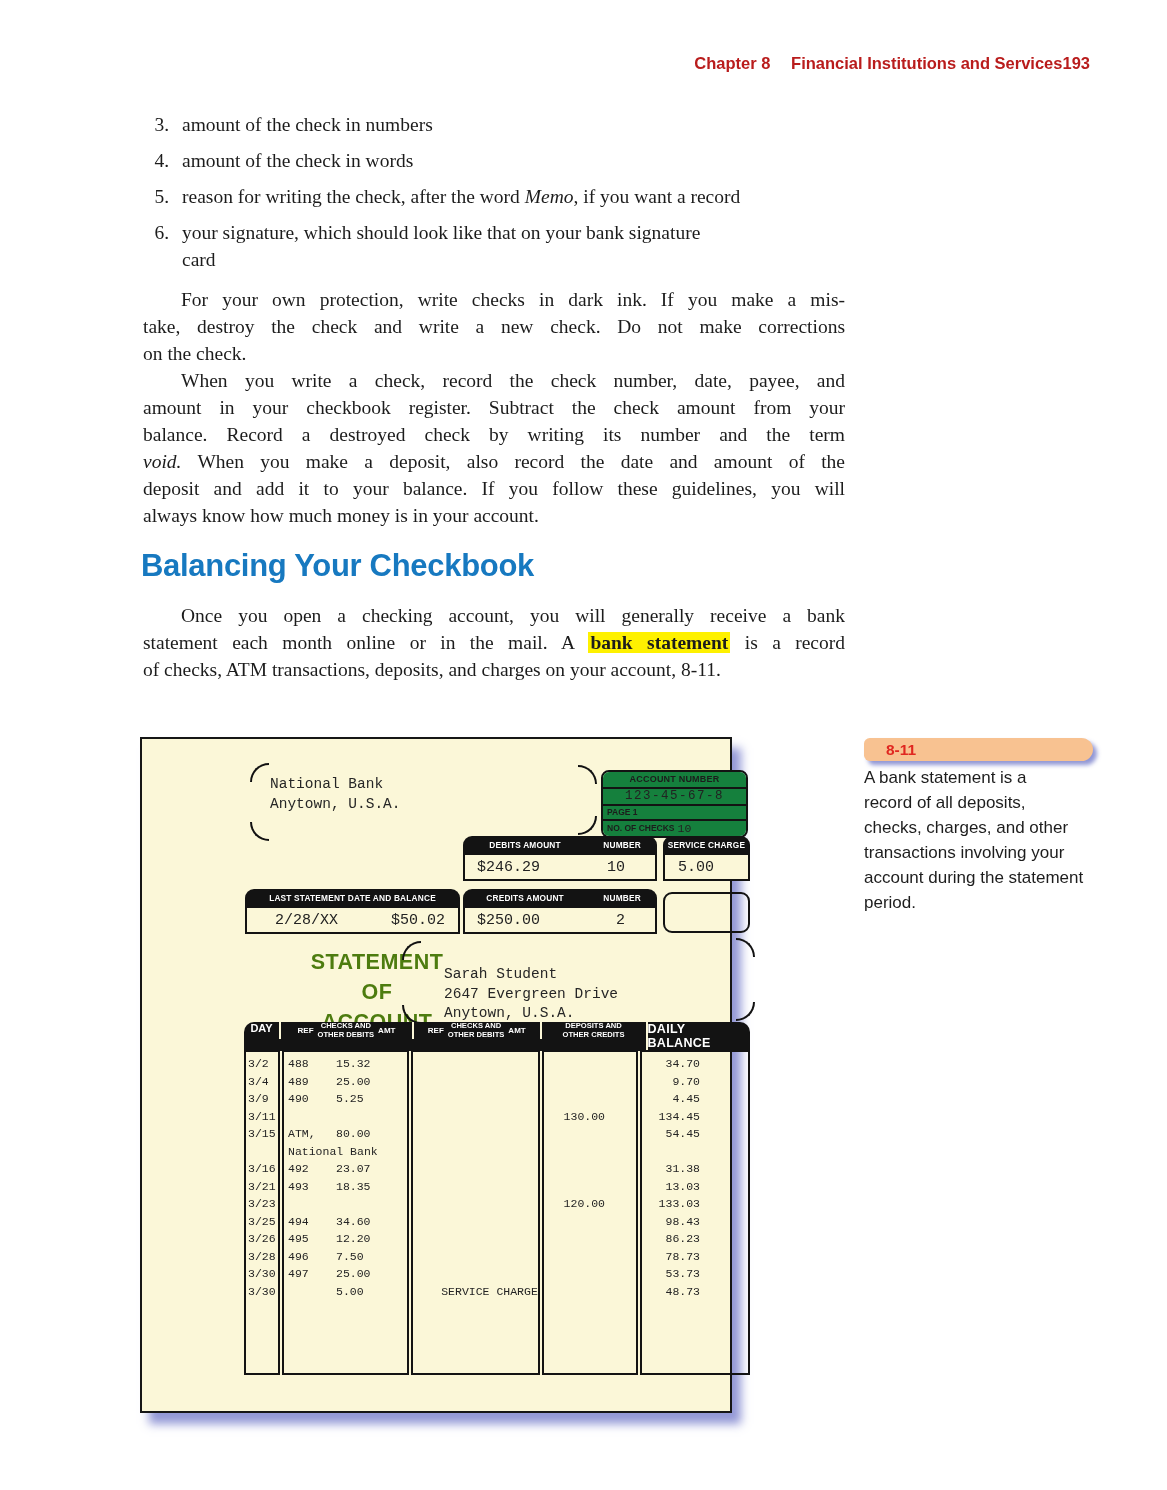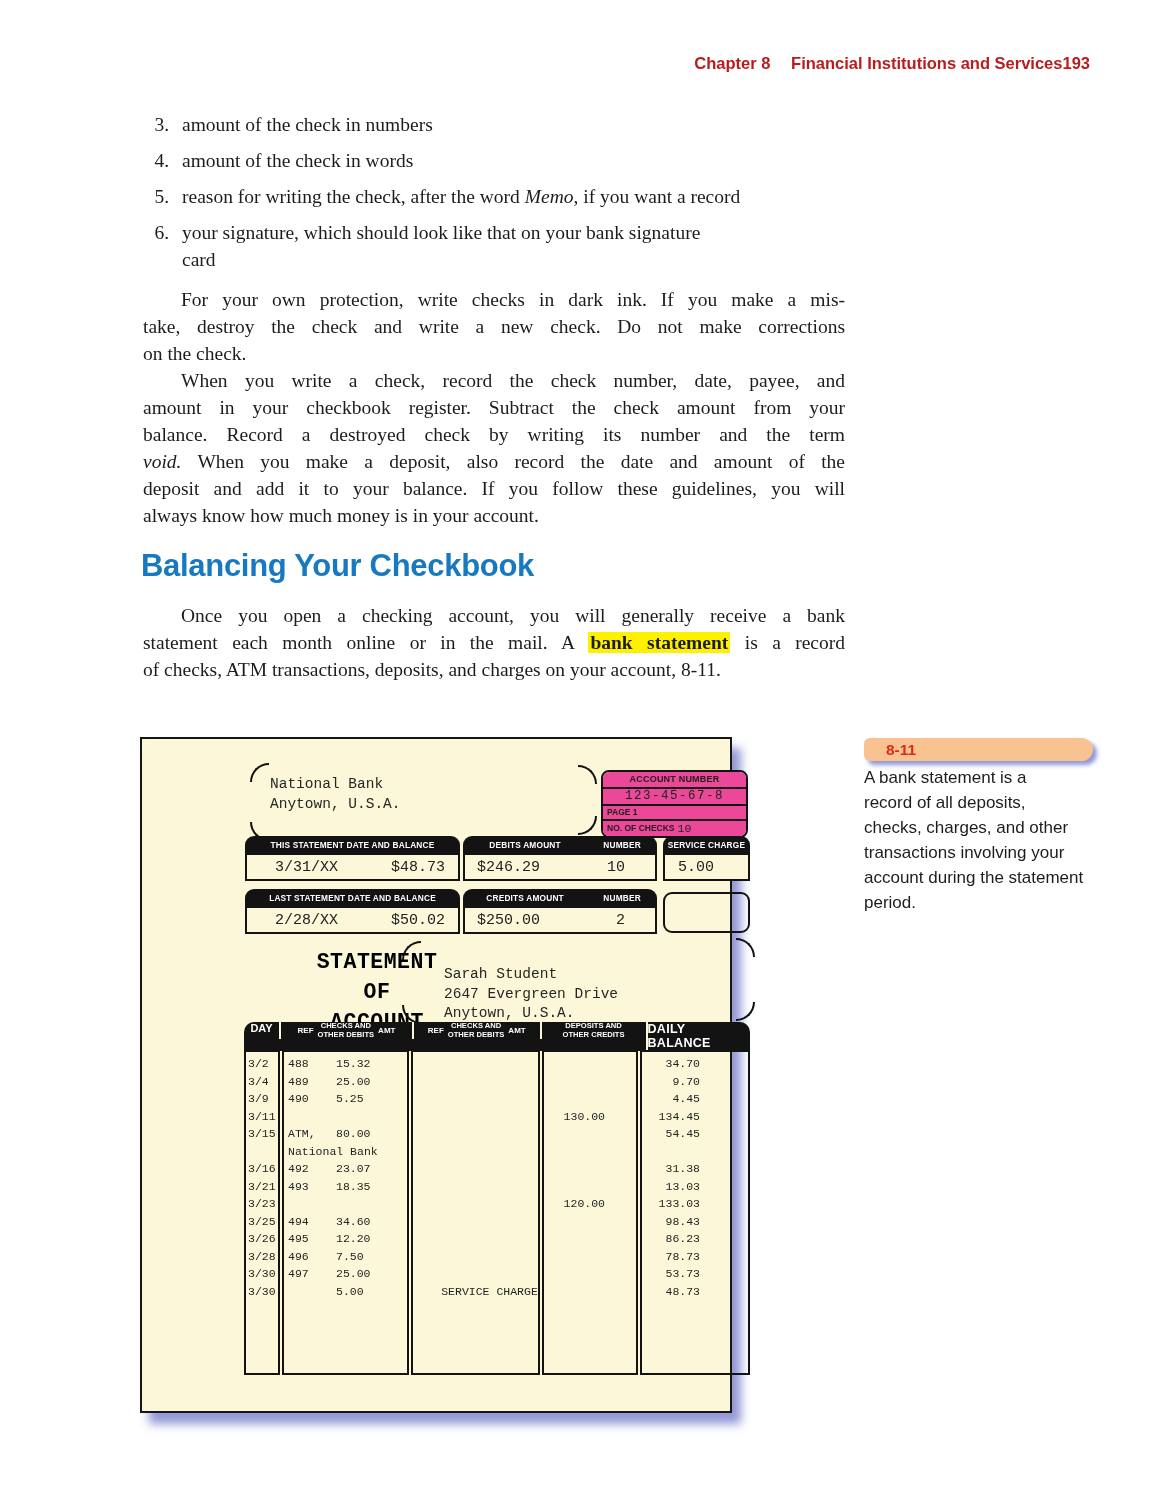--- a/index.html
+++ b/index.html
@@ -41,21 +41,21 @@
   .mk-b-tl{left:108px;top:24px;}  .mk-b-bl{left:108px;top:83px;}
   .mk-b-tr{left:436px;top:26px;}  .mk-b-br{left:436px;top:77px;}
   .mk-a-tl{left:260px;top:202px;} .mk-a-tr{left:594px;top:199px;}
   .mk-a-bl{left:260px;top:266px;} .mk-a-br{left:594px;top:263px;}
 
   .bankname{position:absolute;left:128px;top:36px;font-family:"Liberation Mono",monospace;
             font-size:14.5px;line-height:19.5px;color:#262626;}
 
   .acctbox{position:absolute;left:459px;top:31px;width:147px;border:2px solid #131313;border-radius:8px;
            font-family:"Liberation Sans",sans-serif;overflow:hidden;box-sizing:border-box;}
-  .acct-r{border-bottom:2px solid #131313;background:#ec4899;}
+  .acct-r{border-bottom:2px solid #131313;background:#15803d;}
   .acct-r:last-child{border-bottom:none;}
   .acct-r1{height:15px;line-height:15px;text-align:center;font-weight:700;font-size:9px;letter-spacing:0.2px;}
   .acct-r2{height:15px;line-height:15px;text-align:center;font-family:"Liberation Mono",monospace;
            font-size:12.5px;letter-spacing:1.5px;color:#222;}
   .acct-r3{height:13px;line-height:13px;font-weight:700;font-size:8.5px;padding-left:4px;}
   .acct-r4{height:15px;line-height:15px;display:flex;align-items:center;padding-left:4px;}
   .acct-lbl{font-weight:700;font-size:8.5px;}
   .acct-mono{font-family:"Liberation Mono",monospace;font-size:11.5px;margin-left:3px;color:#222;}
 
   .sumbox{position:absolute;font-family:"Liberation Sans",sans-serif;}
@@ -72,22 +72,22 @@
             border-radius:9px;box-sizing:border-box;}
   .lb1{position:absolute;left:0;width:64%;text-align:center;}
   .lb2{position:absolute;right:0;width:36%;text-align:center;}
   .sv-date{margin-left:28px;}
   .sv-amt{margin-left:12px;}
   .sv-sc{margin-left:13px;}
   .sv-r{position:absolute;right:13px;}
   .sv-num{position:absolute;right:30px;}
 
   .stmt-title{position:absolute;left:110px;top:208px;width:250px;text-align:center;
-              font-family:Liberation Mono, monospace;font-weight:700;font-size:21.5px;line-height:30px;
-              letter-spacing:0.5px;color:#000000;}
+              font-family:Liberation Sans, sans-serif;font-weight:700;font-size:21.5px;line-height:30px;
+              letter-spacing:0.5px;color:#4d7c0f;}
   .custaddr{position:absolute;left:302px;top:226px;font-family:"Liberation Mono",monospace;
             font-size:14.5px;line-height:19.5px;color:#262626;}
 
   .thead{position:absolute;left:102px;top:283px;width:506px;height:29px;background:#131313;
          border-radius:10px 10px 0 0;display:flex;color:#fff;font-family:"Liberation Sans",sans-serif;
          box-sizing:border-box;align-items:flex-start;}
   .th{display:flex;align-items:center;justify-content:center;border-left:2.5px solid #fbf7d8;box-sizing:border-box;}
   .th:first-child{border-left:none;}
   .th-day{width:35px;font-size:11px;font-weight:700;}
   .th-c{width:133px;gap:4px;}
@@ -198,29 +198,20 @@
     <div class="acctbox">
       <div class="acct-r acct-r1">ACCOUNT NUMBER</div>
       <div class="acct-r acct-r2">123-45-67-8</div>
       <div class="acct-r acct-r3">PAGE 1</div>
       <div class="acct-r acct-r4">
         <span class="acct-lbl">NO. OF CHECKS</span>
         <span class="acct-mono">10</span>
       </div>
     </div>
 
-    <div class="sumbox sb-a1">
-      <div class="sumbar">
-          <span>THIS STATEMENT DATE AND BALANCE</span>
-        </div>
-      <div class="sumval">
-        <span class="sv-date">3/31/XX</span>
-        <span class="sv-r">$48.73</span>
-      </div>
-    </div>
 
     <div class="sumbox sb-b1">
       <div class="sumbar">
         <span class="lb1">DEBITS AMOUNT</span>
         <span class="lb2">NUMBER</span>
       </div>
       <div class="sumval">
         <span class="sv-amt">$246.29</span>
         <span class="sv-num">10</span>
       </div>

